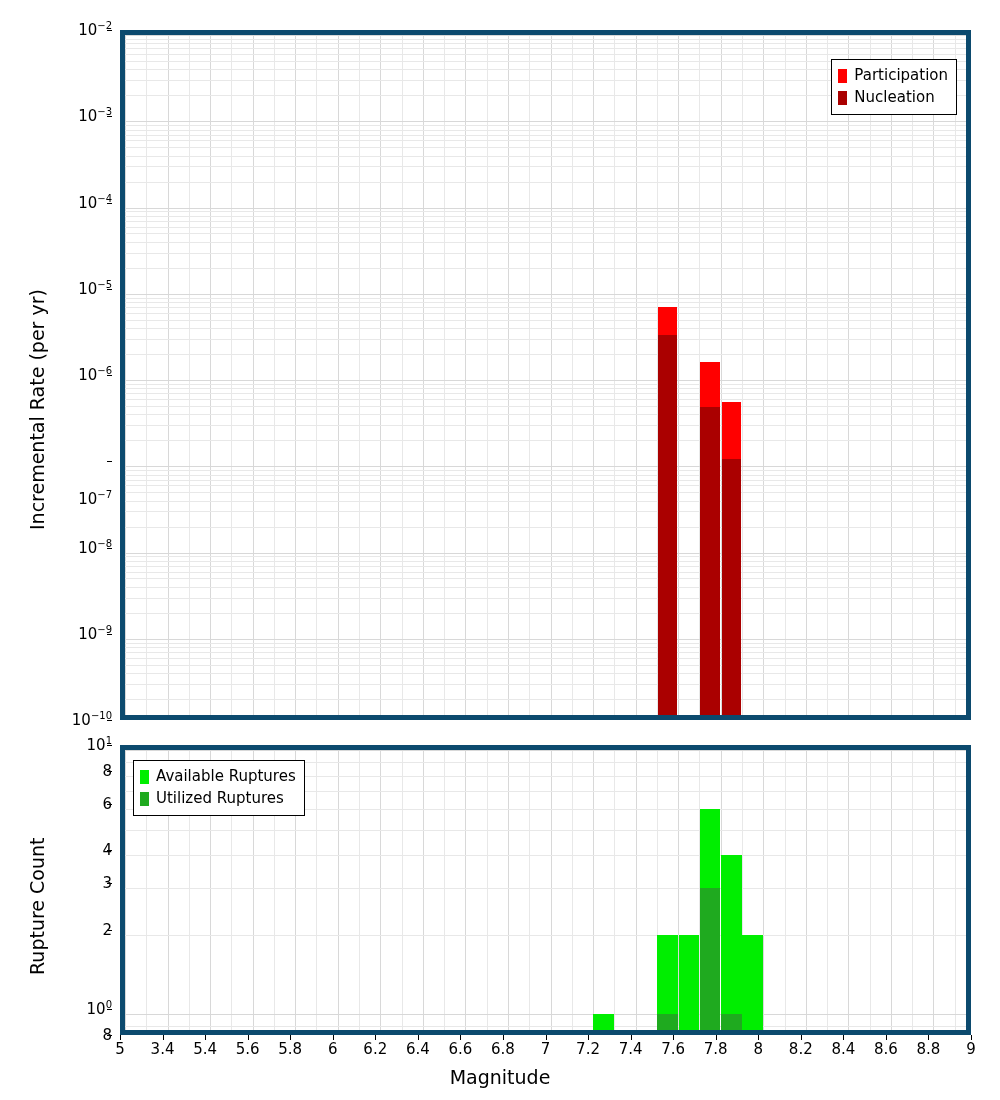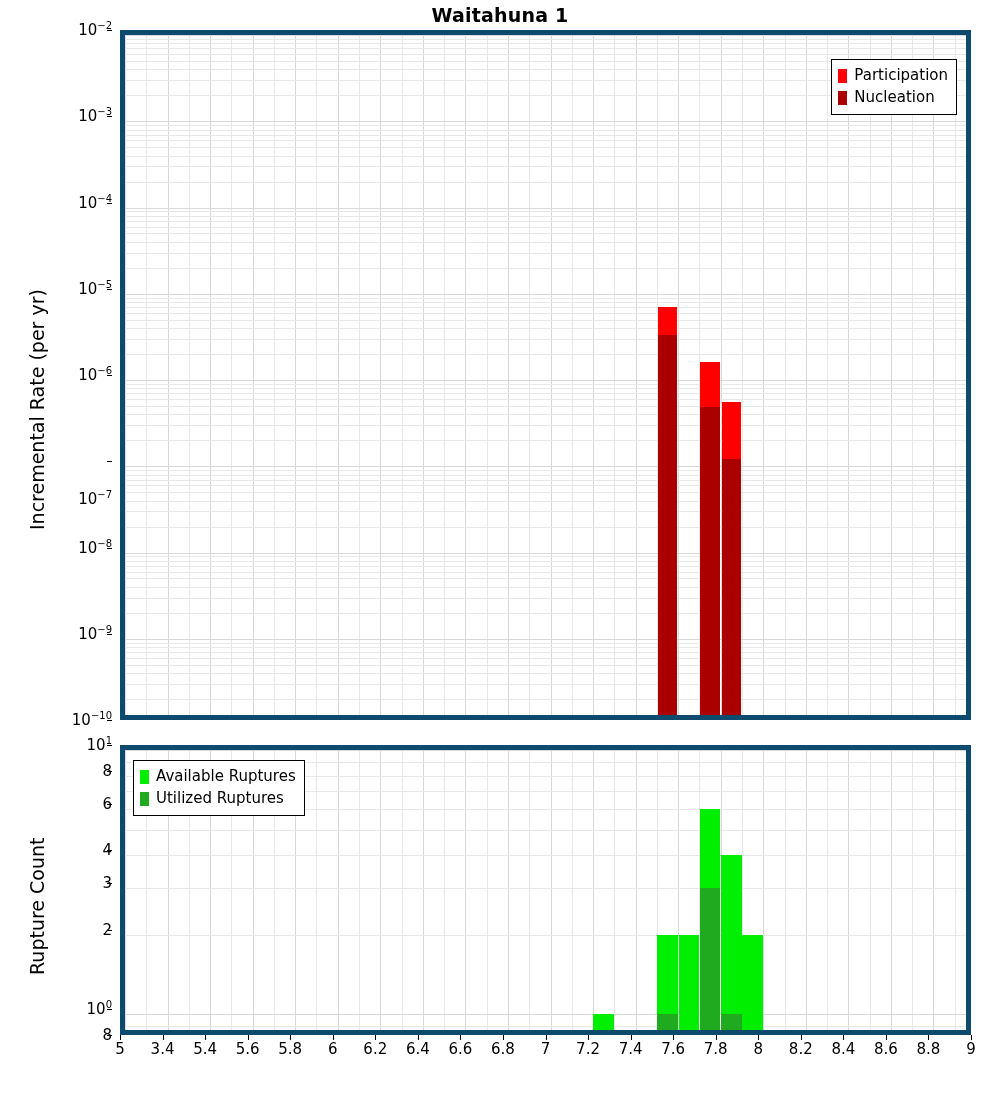--- a/index.html
+++ b/index.html
@@ -161,21 +161,20 @@
     height: 14px;
     margin-right: 7px;
     flex: 0 0 auto;
   }
 </style>
 </head>
 <body>
 
 <div class="figure">
 
-  <div class="title">Waitahuna 1</div>
 
   <div class="axes" id="axes-top">
     <div id="grid-top">
         <div class="grid-line grid-v major" style="left: 0px;"></div>
         <div class="grid-line grid-v" style="left: 21.275px;"></div>
         <div class="grid-line grid-v major" style="left: 42.55px;"></div>
         <div class="grid-line grid-v" style="left: 63.825px;"></div>
         <div class="grid-line grid-v major" style="left: 85.1px;"></div>
         <div class="grid-line grid-v" style="left: 106.375px;"></div>
         <div class="grid-line grid-v major" style="left: 127.65px;"></div>
@@ -463,14 +462,15 @@
       <div class="tickmark tick-x" style="left: 800.8px; top: 1035px;"></div>
       <div class="xtick" style="left: 843.35px;">8.4</div>
       <div class="tickmark tick-x" style="left: 843.35px; top: 1035px;"></div>
       <div class="xtick" style="left: 885.9px;">8.6</div>
       <div class="tickmark tick-x" style="left: 885.9px; top: 1035px;"></div>
       <div class="xtick" style="left: 928.45px;">8.8</div>
       <div class="tickmark tick-x" style="left: 928.45px; top: 1035px;"></div>
       <div class="xtick" style="left: 971px;">9</div>
       <div class="tickmark tick-x" style="left: 971px; top: 1035px;"></div>
     </div>
+  <div class="xlabel">Magnitude</div>
 
 </div>
 
 </body></html>

